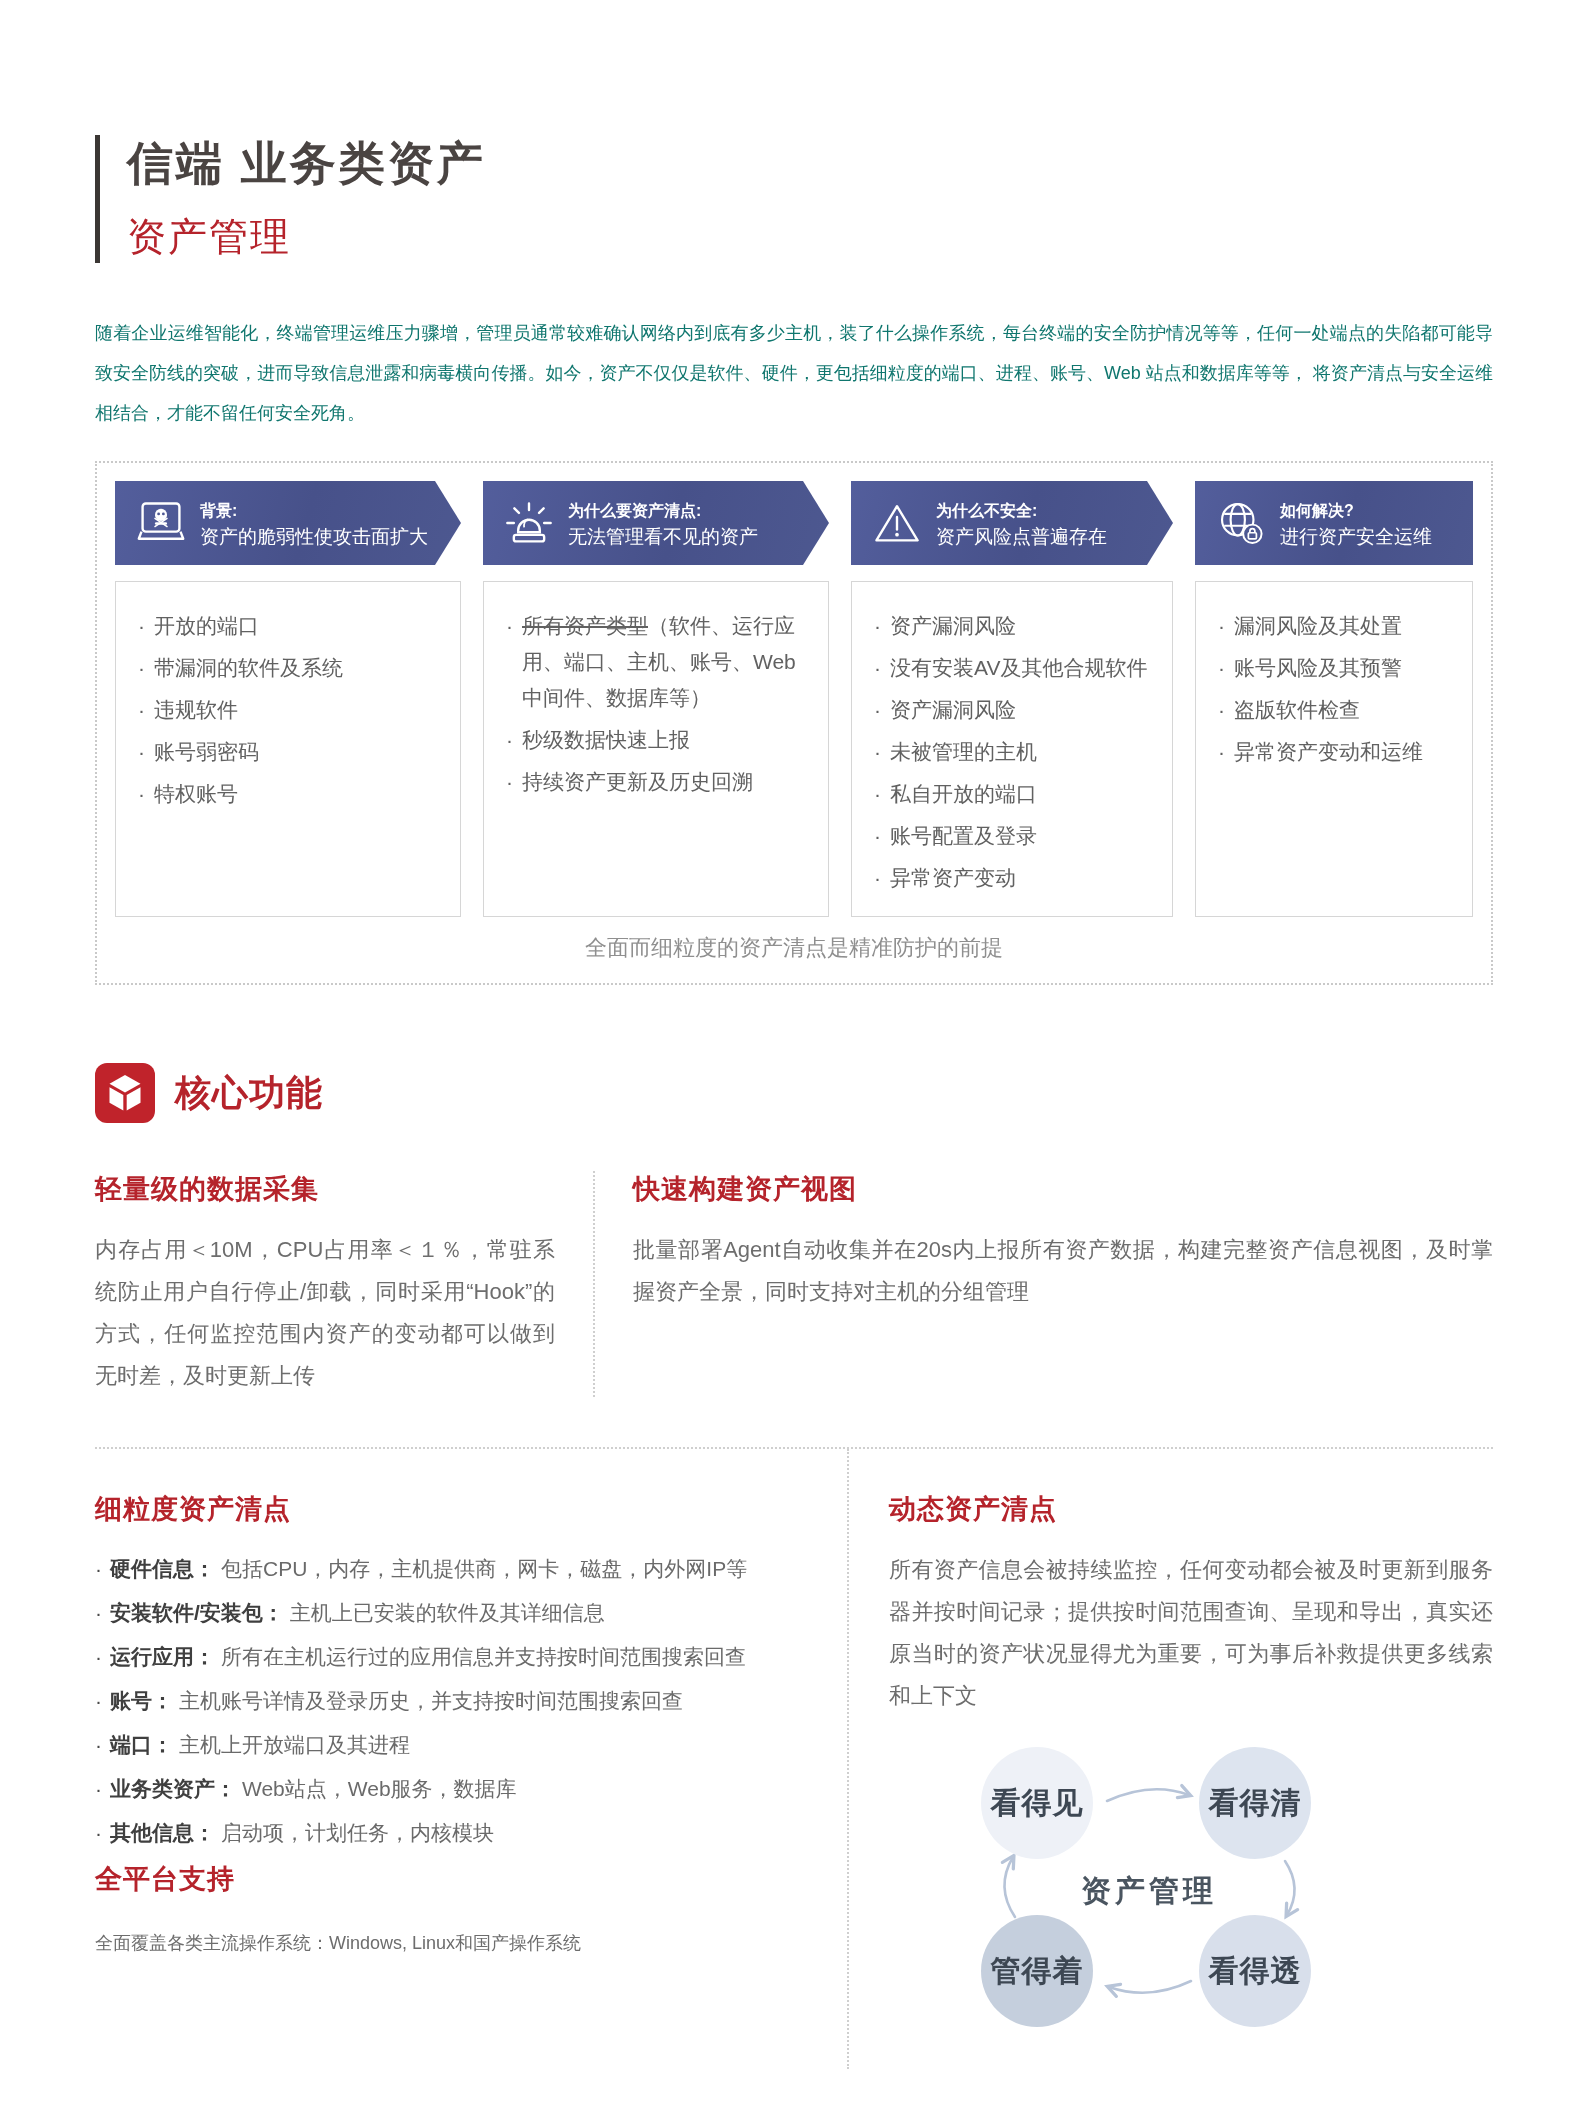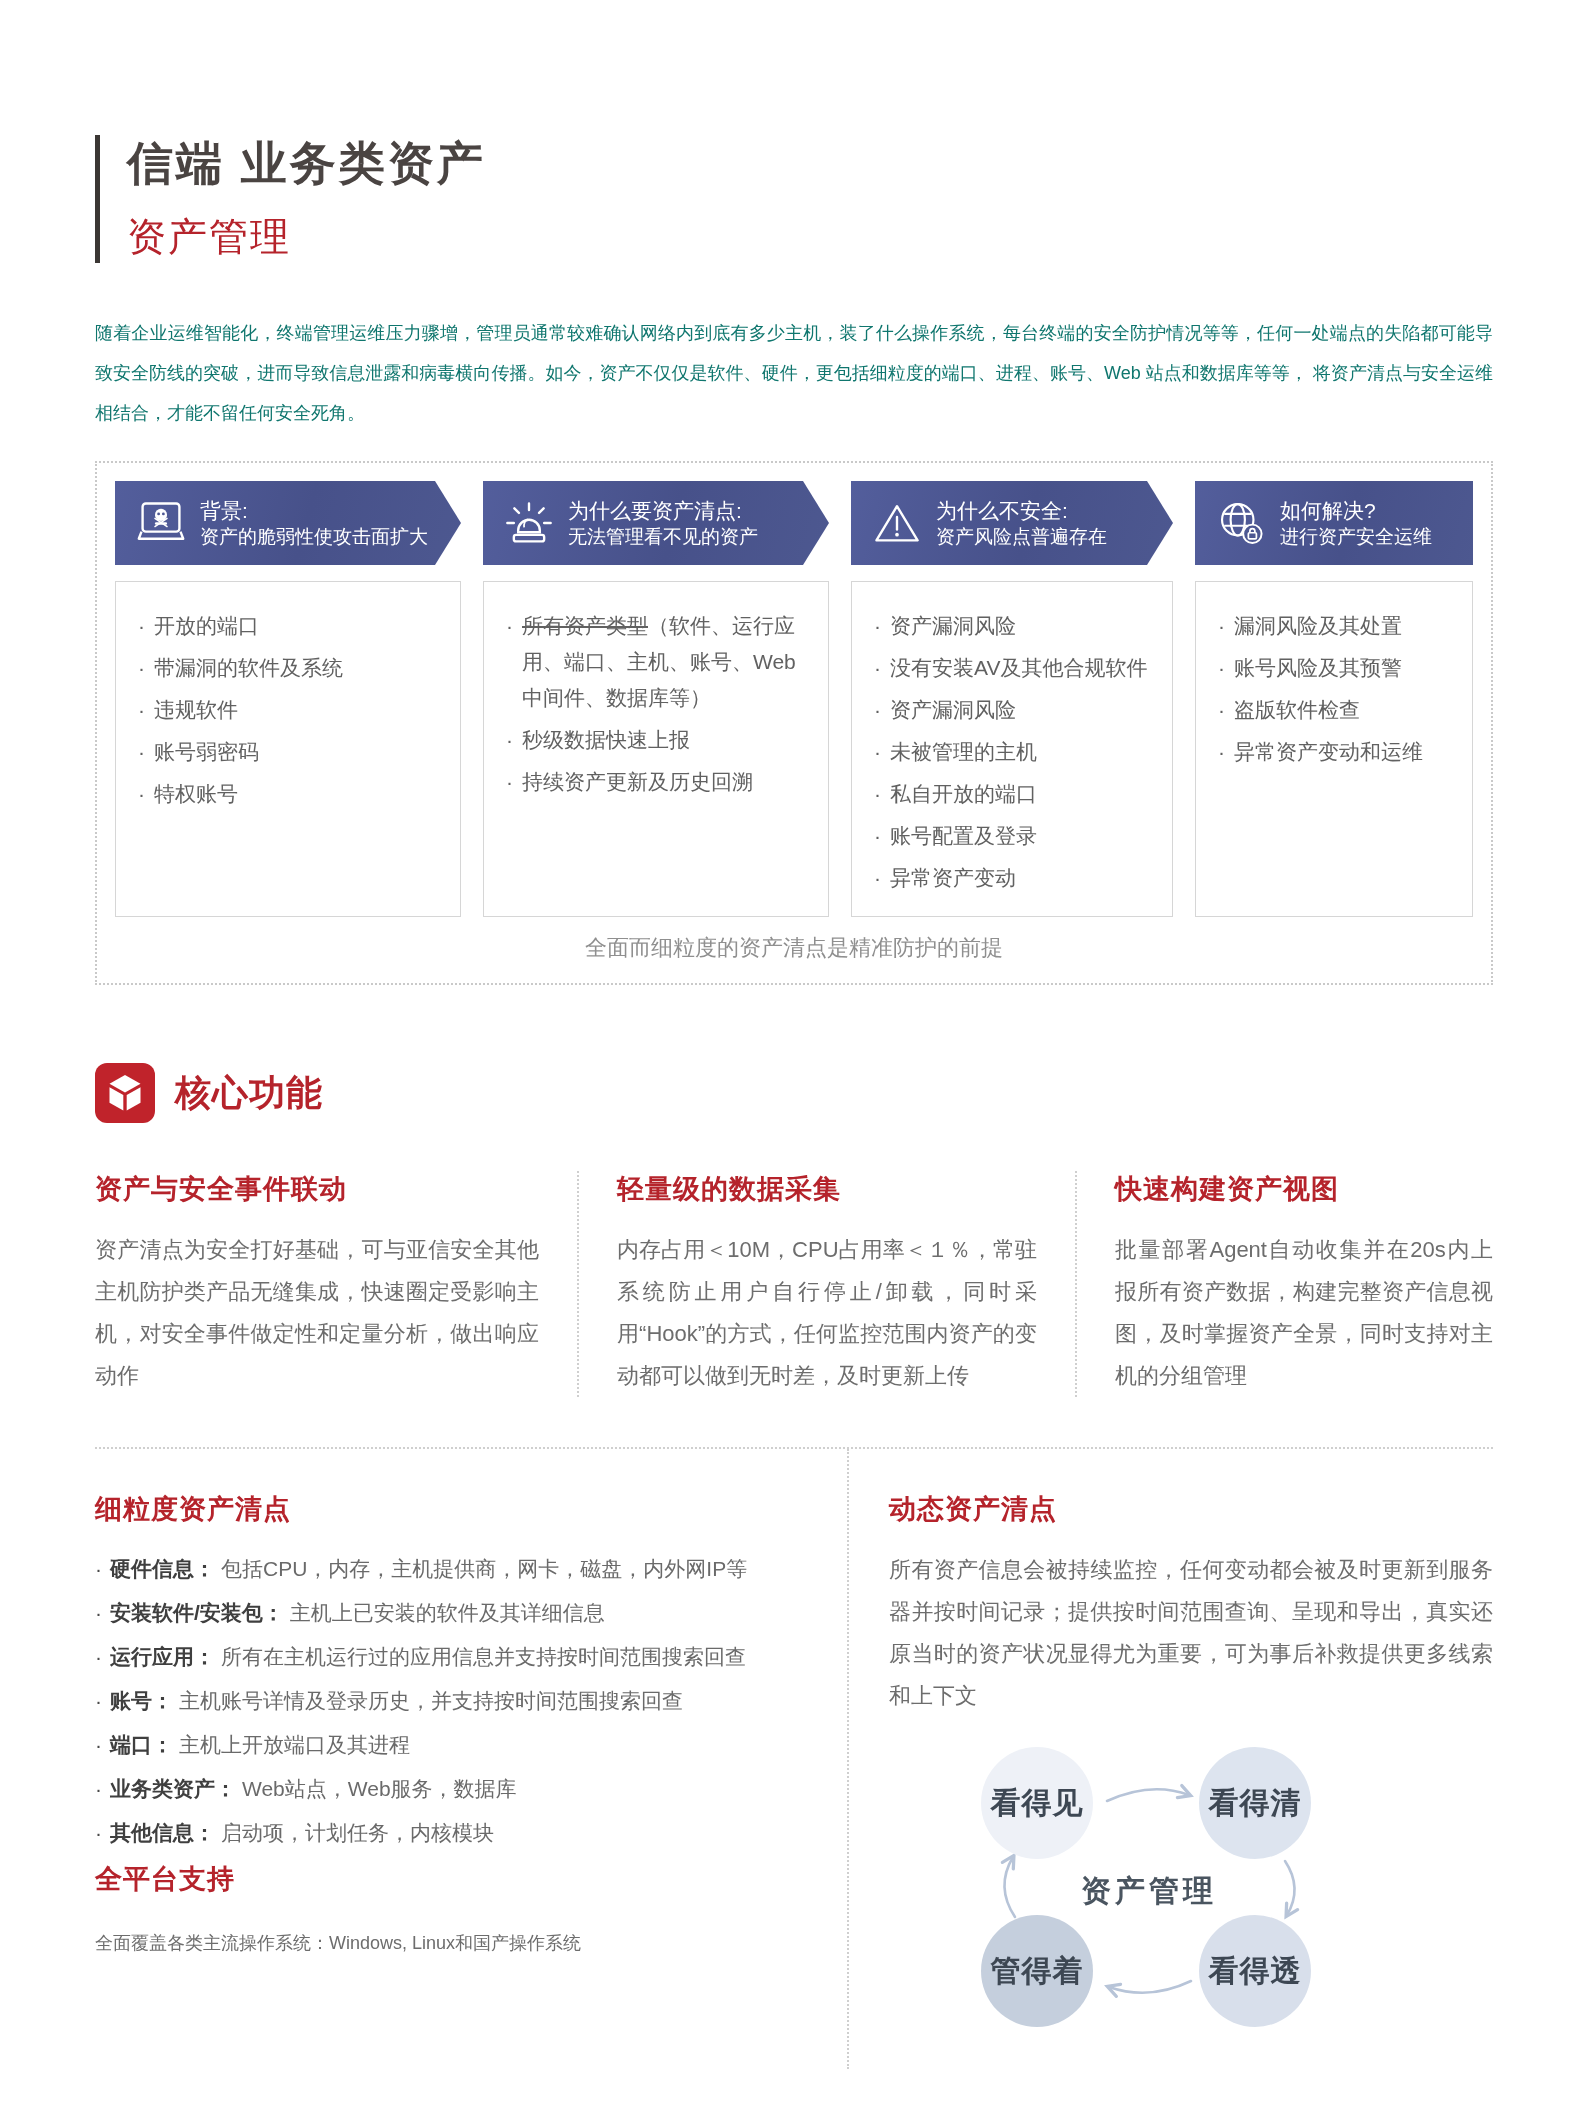--- a/index.html
+++ b/index.html
@@ -27,21 +27,21 @@
   .ov-col.c3{flex:0 0 322px;}
   .ov-col.c4{flex:1 1 auto;}
   .banner{
     height:84px;flex:0 0 84px;display:flex;align-items:center;padding:0 26px 0 20px;box-sizing:border-box;
     background:linear-gradient(105deg,#535e9c 0%,#47518a 55%,#4d5890 100%);color:#fff;
   }
   .banner.arrow{clip-path:polygon(0 0,calc(100% - 26px) 0,100% 50%,calc(100% - 26px) 100%,0 100%);}
   .banner .bicon{flex:0 0 52px;height:52px;}
   .banner .bicon svg{width:52px;height:52px;display:block;}
   .btext{margin-left:13px;min-width:0;}
-  .btitle{font-size:21px;font-weight:400;line-height:27px;white-space:nowrap;}
+  .btitle{font-size:16px;font-weight:700;line-height:27px;white-space:nowrap;}
   .bsub{font-size:19px;line-height:25px;white-space:nowrap;}
   .ov-list-box{border:1px solid #d6d6d6;margin-top:16px;flex:1 1 auto;padding:26px 14px 14px 22px;box-sizing:border-box;background:#fff;}
   ul.plain{list-style:none;margin:0;padding:0;}
   ul.plain li{display:flex;font-size:21px;line-height:36px;color:#616161;margin-bottom:6px;}
   ul.plain .dot{flex:0 0 auto;margin-right:9px;color:#616161;}
   .strike{text-decoration:line-through;text-decoration-thickness:2px;}
   .caption{text-align:center;font-size:22px;color:#8f8f8f;margin:16px 0 10px 0;}
 
   
   .core-header{margin:78px 94px 0 95px;display:flex;align-items:center;}
@@ -274,24 +274,20 @@
         <rect width="60" height="60" rx="12" fill="#c0232b"></rect>
         <polygon points="30,12 45.5,20.8 30,29.6 14.5,20.8" fill="#ffffff"></polygon>
         <polygon points="14.5,24.2 28.3,32 28.3,47.5 14.5,39.7" fill="#ffffff"></polygon>
         <polygon points="45.5,24.2 31.7,32 31.7,47.5 45.5,39.7" fill="#ffffff"></polygon>
       </svg>
     </span>
     <h2>核心功能</h2>
   </div>
 
   <div class="core-cols">
-    <div class="ccol a">
-      <h3 class="red">资产与安全事件联动</h3>
-      <div class="ctext">资产清点为安全打好基础，可与亚信安全其他主机防护类产品无缝集成，快速圈定受影响主机，对安全事件做定性和定量分析，做出响应动作</div>
-    </div>
     <div class="ccol b">
       <h3 class="red">轻量级的数据采集</h3>
       <div class="ctext">内存占用＜10M，CPU占用率＜１％，常驻系统防止用户自行停止/卸载，同时采用“Hook”的方式，任何监控范围内资产的变动都可以做到无时差，及时更新上传</div>
     </div>
     <div class="ccol c">
       <h3 class="red">快速构建资产视图</h3>
       <div class="ctext">批量部署Agent自动收集并在20s内上报所有资产数据，构建完整资产信息视图，及时掌握资产全景，同时支持对主机的分组管理</div>
     </div>
   </div>
 

